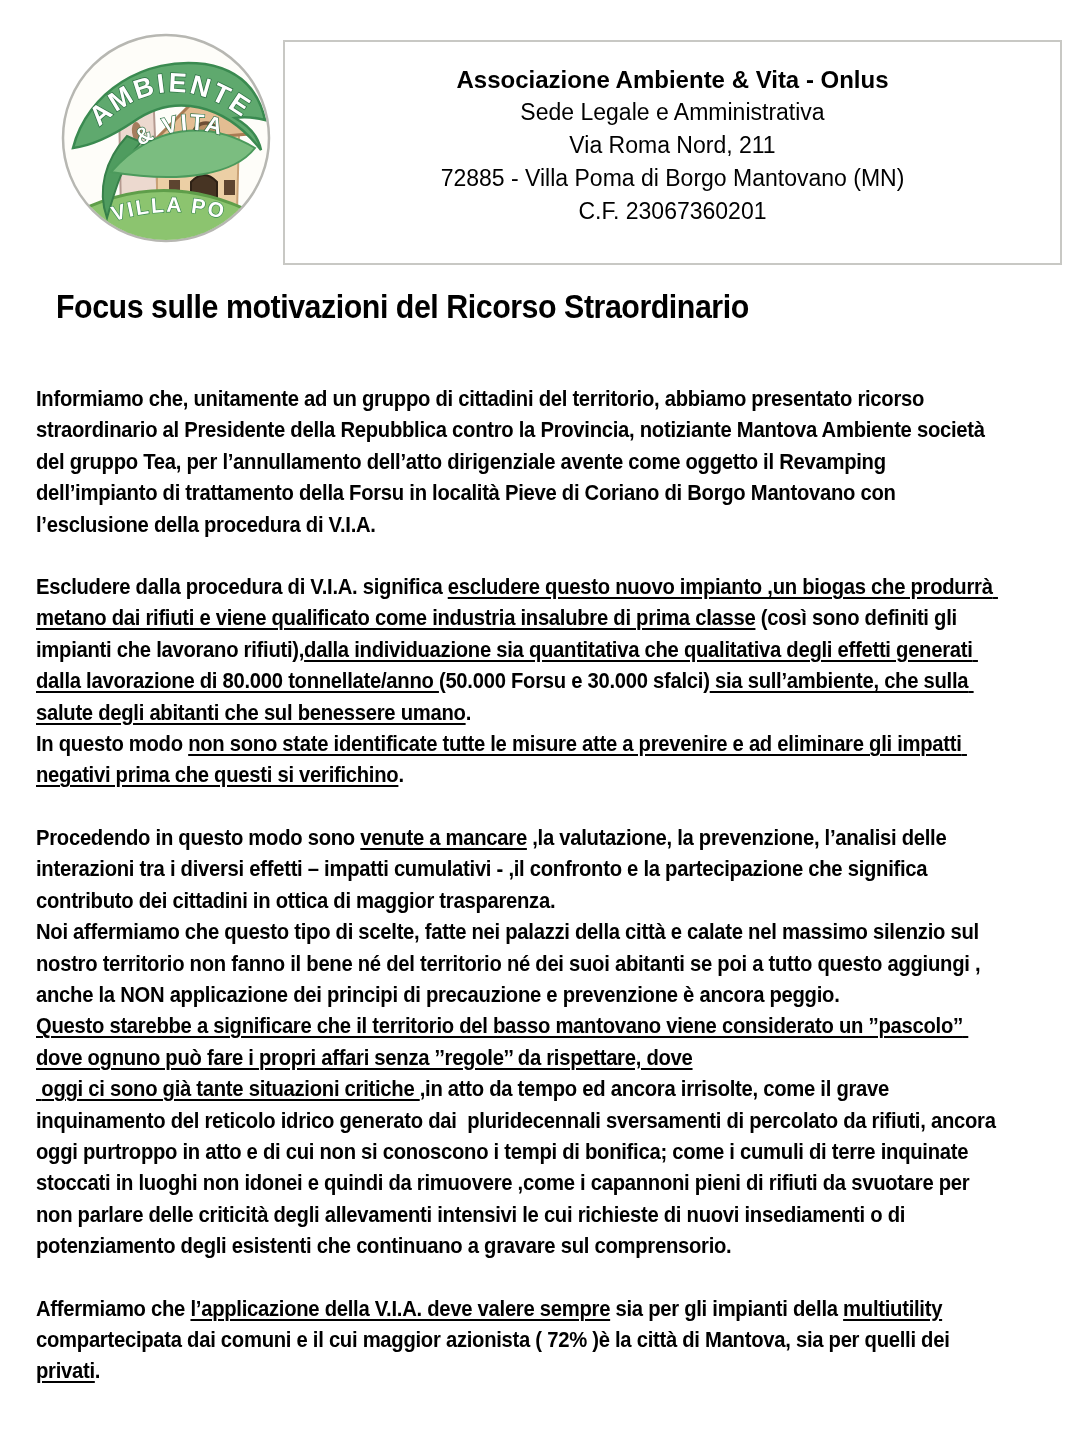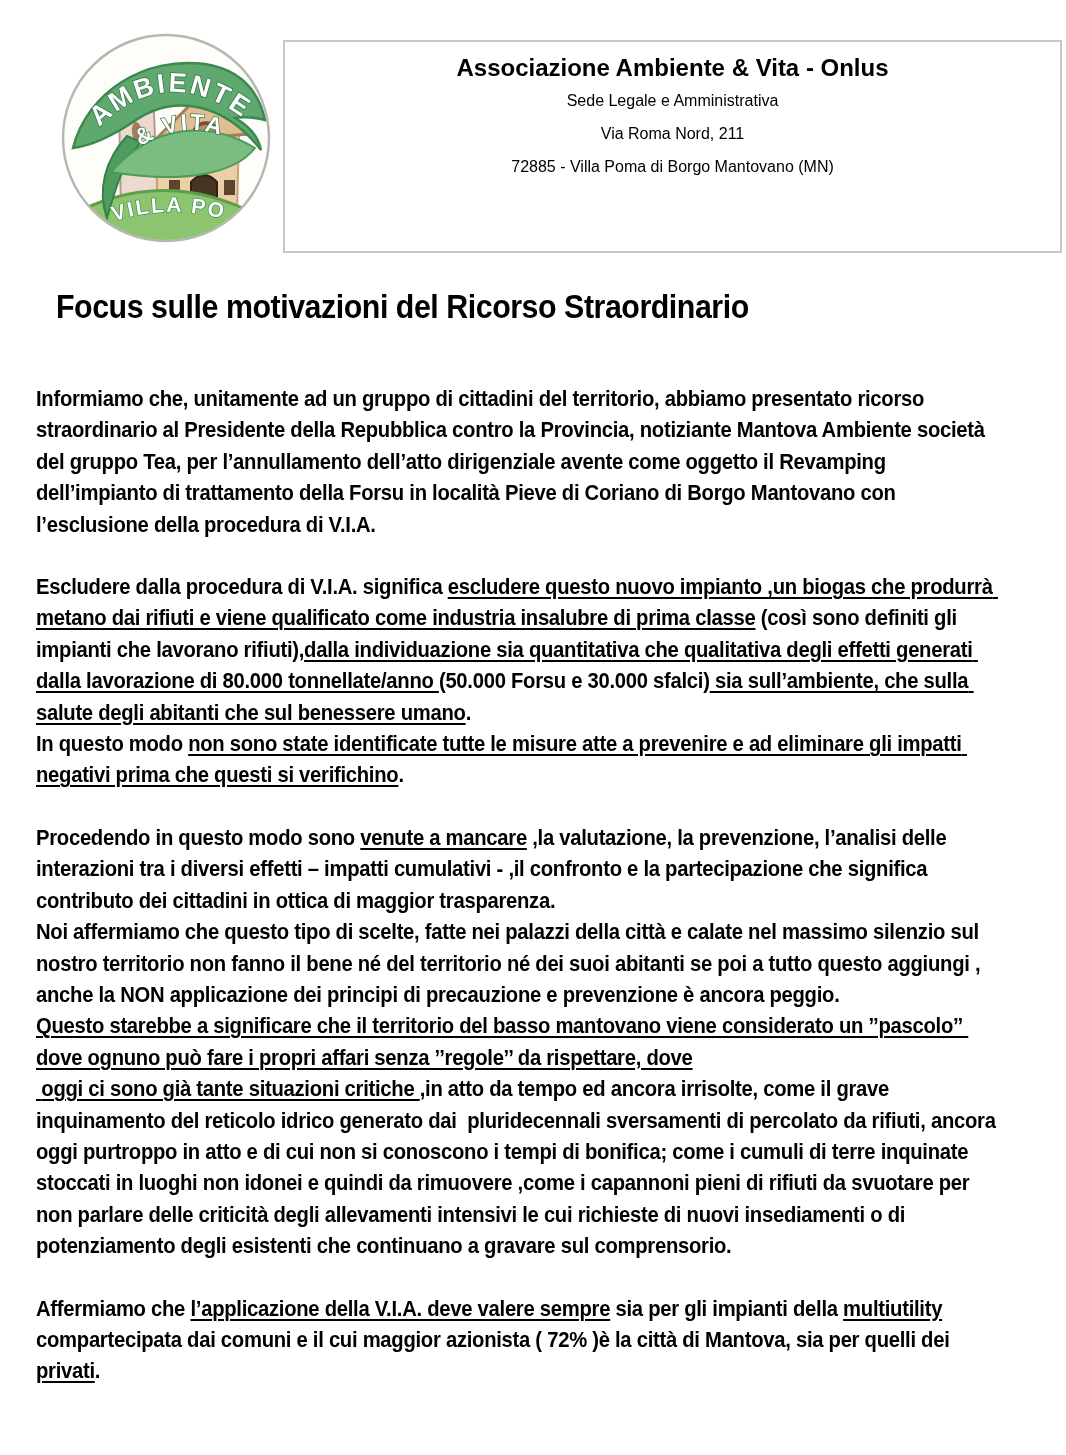--- a/index.html
+++ b/index.html
@@ -4,25 +4,25 @@
 <style>
   html,body{margin:0;padding:0;background:#ffffff;}
   .page{
     position:relative;width:1066px;height:1455px;background:#ffffff;
     font-family:"Liberation Sans",sans-serif;color:#000;overflow:hidden;
   }
   
   .logo{position:absolute;left:57px;top:30px;width:218px;height:218px;}
   .lh-box{
     position:absolute;left:283px;top:40px;width:775px;height:200px;
-    border:2px solid #c8c8c4;background:#fff;text-align:center;padding-top:9px;
+    border:2px solid #c8c8c4;background:#fff;text-align:center;padding-top:21px;
     box-sizing:content-box;
   }
   .lh-org{font-weight:bold;font-size:24px;line-height:33px;white-space:pre;}
-  .lh-line{font-size:16px;line-height:33px;white-space:pre;text-align:center;}
+  .lh-line{font-size:23px;line-height:33px;white-space:pre;text-align:center;}
   
   .doc-title{
     position:absolute;left:56px;top:288px;margin:0;
     font-size:33px;font-weight:bold;letter-spacing:-0.5px;white-space:pre;
     transform:scaleX(0.92);transform-origin:0 50%;
   }
   
   .content{
     position:absolute;left:36px;top:383px;width:1056px;
     transform:scaleX(0.92);transform-origin:0 0;
@@ -79,20 +79,21 @@
         <textPath href="#arcBottom" startOffset="10%">VILLA POMA</textPath>
       </text>
     </g>
   </svg>
 
   <div class="lh-box">
     <div class="lh-org">Associazione Ambiente &amp; Vita - Onlus</div>
     <div class="lh-line">Sede Legale e Amministrativa</div>
     <div class="lh-line">Via Roma Nord, 211</div>
     <div class="lh-line">72885 - Villa Poma di Borgo Mantovano (MN)</div>
+    <div class="lh-line">C.F. 23067360201</div>
   </div>
 
   <h1 class="doc-title">Focus sulle motivazioni del Ricorso Straordinario</h1>
 
   <div class="content">
     <p class="para"><span>Informiamo che, unitamente ad un gruppo di cittadini del territorio, abbiamo presentato ricorso straordinario al Presidente della Repubblica contro la Provincia, notiziante Mantova Ambiente società del gruppo Tea, per l’annullamento dell’atto dirigenziale avente come oggetto il Revamping dell’impianto di trattamento della Forsu in località Pieve di Coriano di Borgo Mantovano con l’esclusione della procedura di V.I.A.</span></p>
     <p class="para"><span>Escludere dalla procedura di V.I.A. significa </span><span class="u">escludere questo nuovo impianto ,un biogas che produrrà metano dai rifiuti e viene qualificato come industria insalubre di prima classe</span><span> (così sono definiti gli impianti che lavorano rifiuti),</span><span class="u">dalla individuazione sia quantitativa che qualitativa degli effetti generati dalla lavorazione di 80.000 tonnellate/anno </span><span>(50.000 Forsu e 30.000 sfalci)</span><span class="u"> sia sull’ambiente, che sulla salute degli abitanti che sul benessere umano</span><span>.</span><br><span>In questo modo </span><span class="u">non sono state identificate tutte le misure atte a prevenire e ad eliminare gli impatti negativi prima che questi si verifichino</span><span>.</span></p>
     <p class="para"><span>Procedendo in questo modo sono </span><span class="u">venute a mancare</span><span> ,la valutazione, la prevenzione, l’analisi delle interazioni tra i diversi effetti – impatti cumulativi - ,il confronto e la partecipazione che significa contributo dei cittadini in ottica di maggior trasparenza.</span><br><span>Noi affermiamo che questo tipo di scelte, fatte nei palazzi della città e calate nel massimo silenzio sul nostro territorio non fanno il bene né del territorio né dei suoi abitanti se poi a tutto questo aggiungi , anche la NON applicazione dei principi di precauzione e prevenzione è ancora peggio.</span><br><span class="u">Questo starebbe a significare che il territorio del basso mantovano viene considerato un ’’pascolo’’ dove ognuno può fare i propri affari senza ’’regole’’ da rispettare, dove</span><br><span class="u"> oggi ci sono già tante situazioni critiche </span><span>,in atto da tempo ed ancora irrisolte, come il grave inquinamento del reticolo idrico generato dai  pluridecennali sversamenti di percolato da rifiuti, ancora oggi purtroppo in atto e di cui non si conoscono i tempi di bonifica; come i cumuli di terre inquinate stoccati in luoghi non idonei e quindi da rimuovere ,come i capannoni pieni di rifiuti da svuotare per non parlare delle criticità degli allevamenti intensivi le cui richieste di nuovi insediamenti o di potenziamento degli esistenti che continuano a gravare sul comprensorio.</span></p>
     <p class="para"><span>Affermiamo che </span><span class="u">l’applicazione della V.I.A. deve valere sempre</span><span> sia per gli impianti della </span><span class="u">multiutility</span><span> compartecipata dai comuni e il cui maggior azionista ( 72% )è la città di Mantova, sia per quelli dei </span><span class="u">privati</span><span>.</span></p>
   </div>

